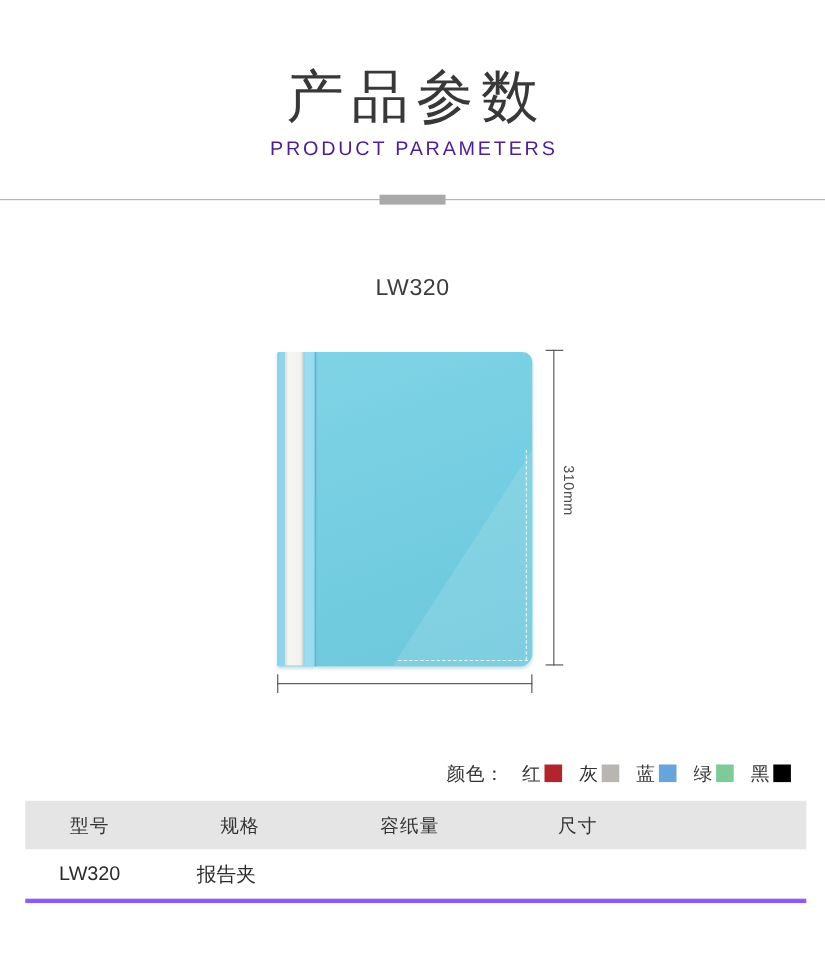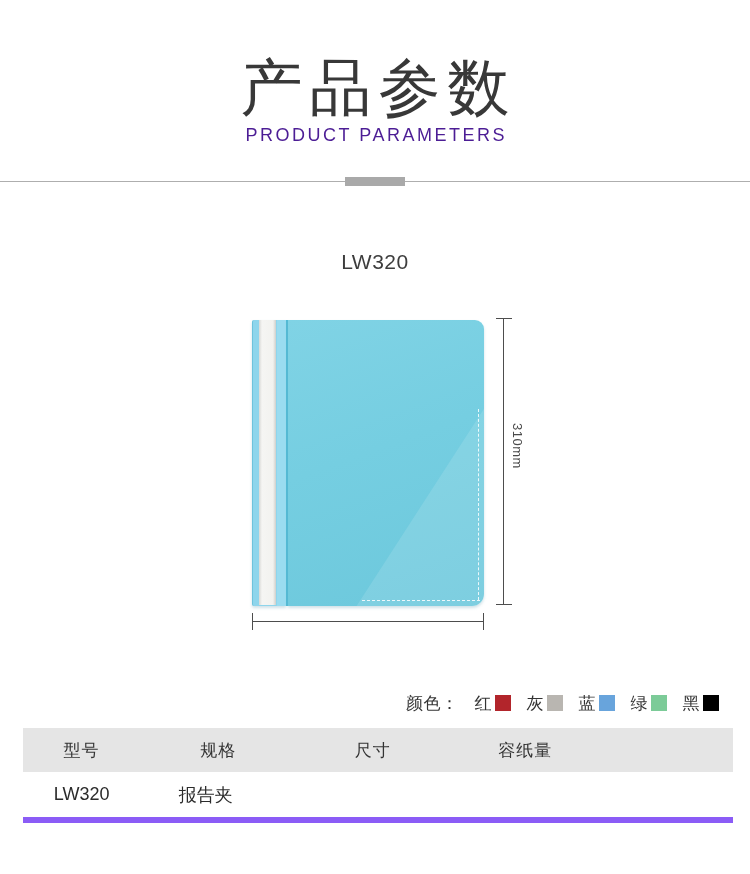--- a/index.html
+++ b/index.html
@@ -2,21 +2,21 @@
 <html><head>
 <meta charset="utf-8">
 <style>
   * { margin:0; padding:0; box-sizing:border-box; }
   html,body { background:#ffffff; }
   body { font-family:"Liberation Sans","DejaVu Sans",sans-serif; }
   .page { position:relative; width:750px; height:874px; background:#ffffff; overflow:hidden; margin:0 auto; }
 
   
   .title-block { position:absolute; left:0; top:58px; width:750px; text-align:center; }
-  .main-title { font-size:62px; font-weight:500; color:#383838; letter-spacing:7px; text-indent:7px; line-height:60px; }
+  .main-title { font-size:52px; font-weight:500; color:#383838; letter-spacing:7px; text-indent:7px; line-height:60px; }
   .sub-title { margin-top:7px; font-size:18px; font-weight:400; color:#4c1d95; letter-spacing:2.5px; text-indent:2.5px; }
   .divider-line { position:absolute; left:0; top:181px; width:750px; height:1px; background:#aeaeae; }
   .divider-bar { position:absolute; left:345px; top:177px; width:60px; height:9px; background:#a9a9a9; }
 
   
   .model-label { position:absolute; left:0; top:250px; width:750px; text-align:center; font-size:21px; color:#3d3d3d; letter-spacing:0.5px; }
 
   
   .folder { position:absolute; left:252px; top:320px; width:232px; height:286px; }
   .folder-backedge { position:absolute; left:0; top:0; bottom:0; width:34px; background:#8ed5ec; border-left:1px solid #6ec3dc; border-radius:2px 0 0 2px; box-shadow:0 2px 3px rgba(120,170,185,0.35); }
@@ -47,21 +47,21 @@
   
   .color-row { position:absolute; left:406px; top:693px; height:20px; display:flex; align-items:center;
       font-size:17px; color:#333333; }
   .color-title { letter-spacing:0.5px; }
   .color-item { display:flex; align-items:center; margin-left:16px; }
   .color-item:first-of-type { margin-left:3px; }
   .color-name { font-size:17px; color:#333333; }
   .color-swatch { width:16px; height:16px; margin-left:3px; display:inline-block; }
 
   
-  .spec-table { position:absolute; left:23px; top:728px; width:710px; border-bottom:6px solid #8b5cf6; }
+  .spec-table { position:absolute; left:23px; top:728px; width:710px; border-bottom:4px solid #8b5cf6; }
   .t-row { display:flex; width:100%; }
   .t-head { background:#e5e5e5; height:44px; }
   .t-body { height:45px; }
   .t-cell { display:flex; align-items:center; justify-content:center; text-align:center; }
   .t-head .t-cell { font-size:17px; color:#333333; letter-spacing:1px; }
   .t-body .t-cell { font-size:18px; color:#2b2b2b; }
   .c0 { width:16.5%; } .c1 { width:18.5%; } .c2 { width:22%; } .c3 { width:21.5%; } .c4 { width:21.5%; }
 </style>
 </head>
 <body>
@@ -119,22 +119,22 @@
     <span class="color-item">
       <span class="color-name">黑</span>
       <span class="color-swatch" style="background: rgb(0, 0, 0);"></span>
     </span>
   </div>
 
   <div class="spec-table">
     <div class="t-row t-head">
       <div class="t-cell c0">型号</div>
       <div class="t-cell c2">规格</div>
+      <div class="t-cell c3">容纸量</div>
       <div class="t-cell c4">尺寸</div>
-      <div class="t-cell c3">容纸量</div>
     </div>
     <div class="t-row t-body">
       <div class="t-cell c0">LW320</div>
       <div class="t-cell c1">报告夹</div>
     </div>
   </div>
 
 </div>
 
 </body></html>

